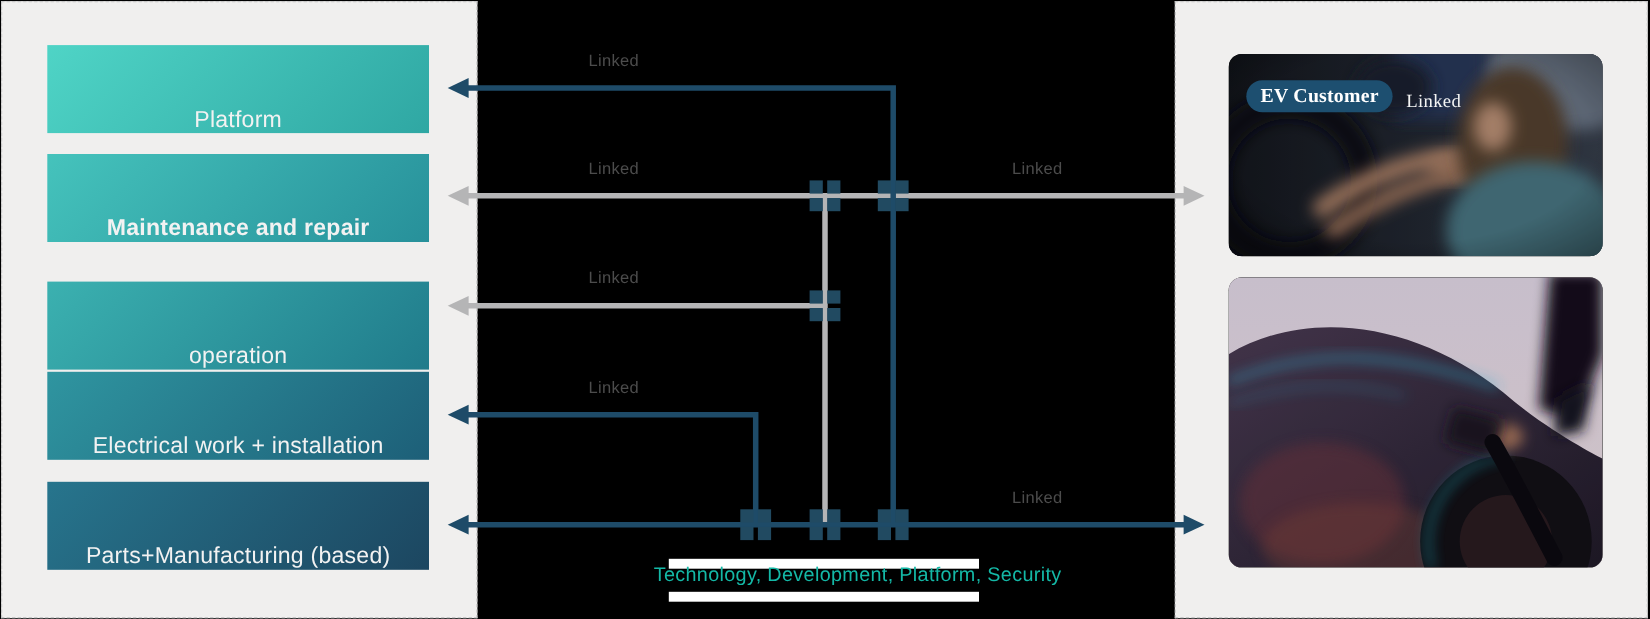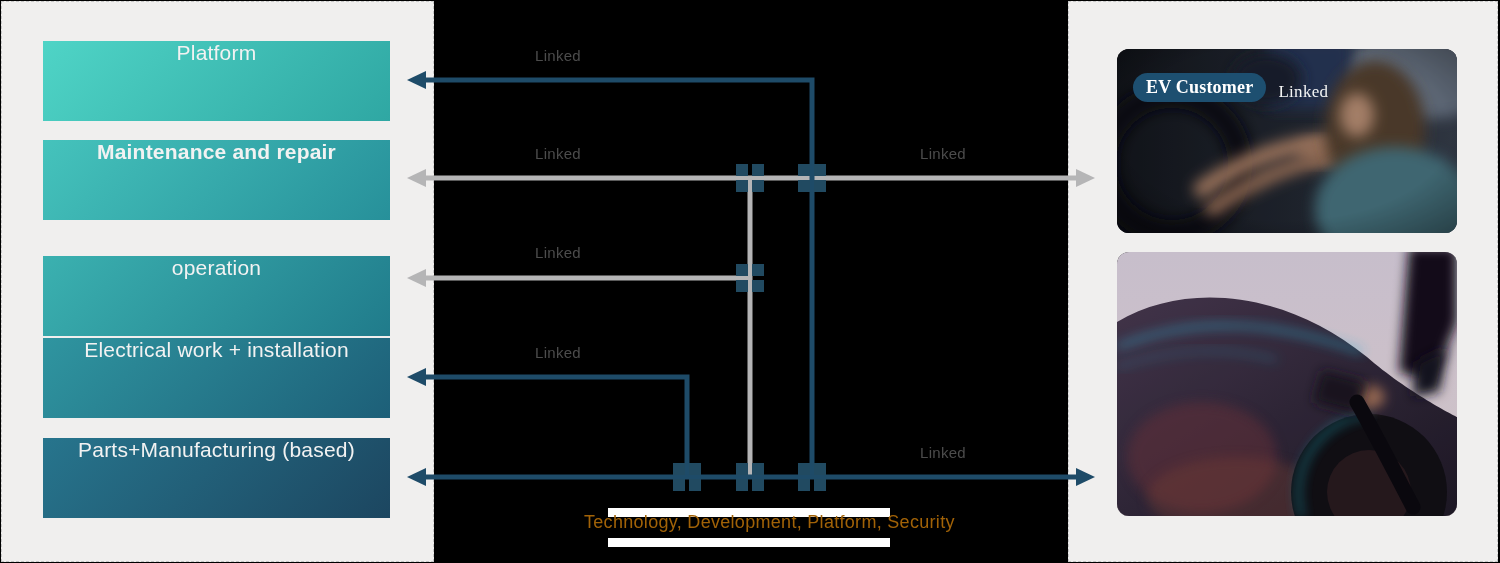--- a/index.html
+++ b/index.html
@@ -3,35 +3,35 @@
 <meta charset="utf-8">
 <style>
   html,body{margin:0;padding:0;background:#000;}
   .stage{position:relative;width:1500px;height:563px;background:#000;overflow:hidden;
          font-family:"Liberation Sans",sans-serif;}
   
   .panel{position:absolute;background:#f0efee;border:1px dashed #c7c7c7;box-sizing:border-box;}
   .panel.left{left:1px;top:1px;width:433px;height:561px;}
   .panel.right{left:1068px;top:1px;width:430px;height:561px;}
   
-  .vbox{position:absolute;left:41px;width:347px;height:80px;display:flex;align-items:flex-start;
+  .vbox{position:absolute;left:41px;width:347px;height:80px;display:flex;align-items:flex-end;
         justify-content:center;color:#f2f2f2;font-size:21px;letter-spacing:.2px;}
   .g1{background:linear-gradient(135deg,#4fd4c6,#2fa7a3);}
   .g2{background:linear-gradient(135deg,#45c3bc,#27909a);font-weight:bold;}
   .g3{background:linear-gradient(135deg,#3bb1b0,#207b8b);}
   .g4{background:linear-gradient(135deg,#2f95a0,#1d5f78);}
   .g5{background:linear-gradient(135deg,#27758d,#1c4660);}
   
   .connectors{position:absolute;left:0;top:0;width:1500px;height:563px;z-index:5;pointer-events:none;}
   
   .linked{position:absolute;z-index:6;font-size:15px;color:#4c4c4c;letter-spacing:.3px;}
   
   .caption-bar{position:absolute;width:282px;height:9px;background:#ffffff;z-index:6;}
-  .caption-text{position:absolute;left:584px;top:512px;width:400px;text-align:left;z-index:7;
-                font-size:18px;color:#a16207;letter-spacing:.3px;}
+  .caption-text{position:absolute;left:565px;top:512px;width:400px;text-align:right;z-index:7;
+                font-size:18px;color:#14b8a6;letter-spacing:.3px;}
   
   .photo{position:absolute;left:48px;width:340px;border-radius:12px;overflow:hidden;background:#111;}
   .photo svg{display:block;}
   .photo.top{top:47px;height:184px;}
   .photo.bottom{top:250px;height:264px;}
   .badge-row{position:absolute;left:16px;top:24px;display:flex;align-items:flex-end;z-index:3;font-family:Liberation Serif, serif;}
   .pill{background:#1d4f70;color:#fff;font-weight:bold;font-size:18px;height:29px;line-height:29px;
         padding:0 13px;border-radius:15px;letter-spacing:.2px;}
   .badge-linked{color:#f4f4f4;font-size:17px;margin-left:12px;letter-spacing:.3px;}
 </style>

